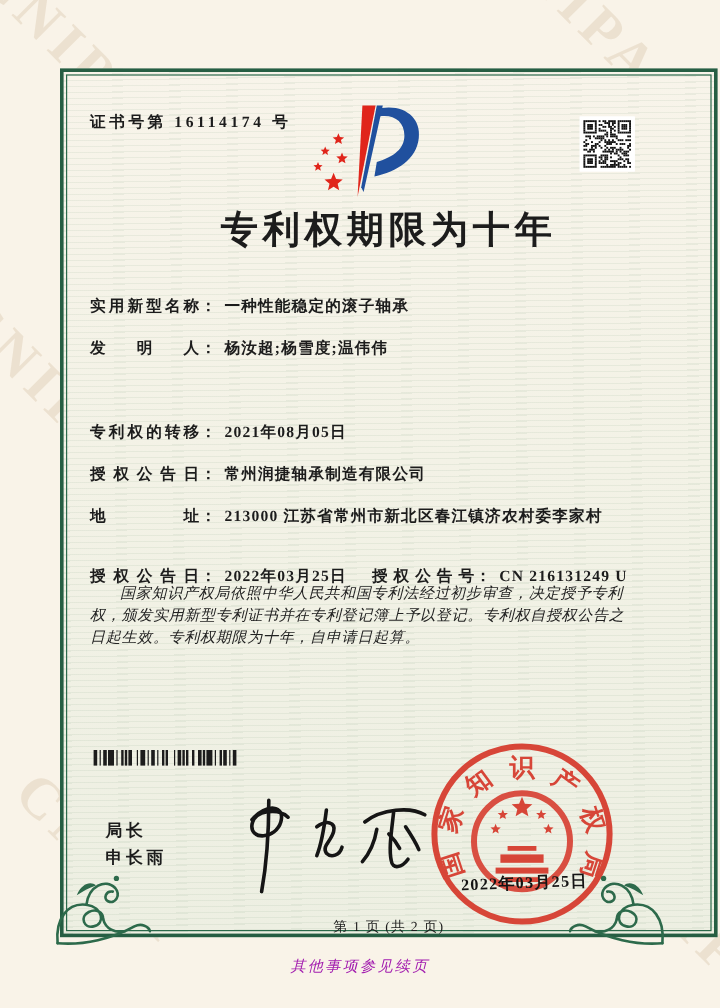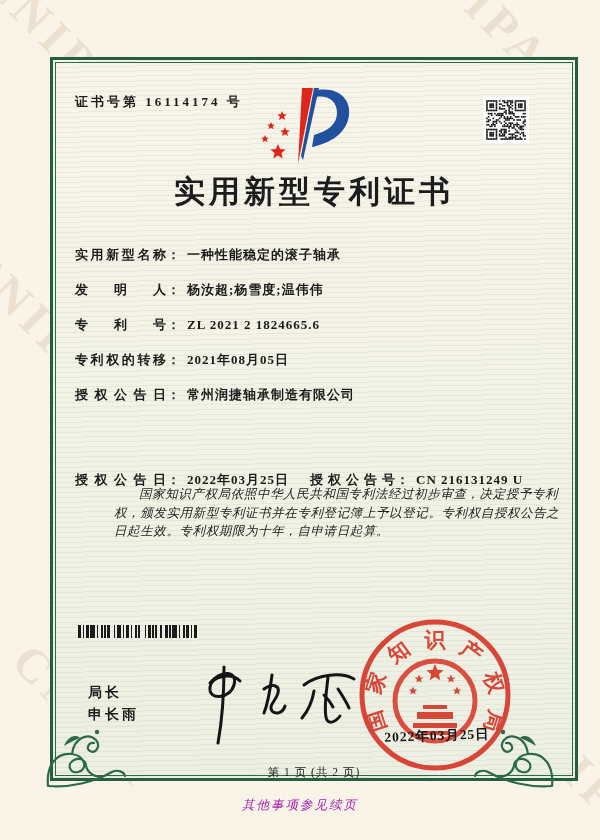--- a/index.html
+++ b/index.html
@@ -3,39 +3,39 @@
 <meta charset="utf-8">
 <style>
   html,body{margin:0;padding:0;}
   .page{position:relative;width:600px;height:840px;background:#f9f3e8;overflow:hidden;
         font-family:"Liberation Serif","DejaVu Serif",serif;color:#1c1c1c;}
   .wm{position:absolute;font-weight:700;font-size:48px;letter-spacing:6px;
       color:rgba(203,178,146,0.28);transform:rotate(45deg);white-space:nowrap;z-index:0;
       font-family:"Liberation Serif","DejaVu Serif",serif;}
   .wm.big{font-size:58px;}
   .frame{position:absolute;left:50px;top:57px;width:528px;height:724px;z-index:1;
-         background:linear-gradient(180deg,#f8f4ea 0%,#f3f2e6 45%,#edefe2 100%);}
+         background:linear-gradient(180deg,#f8f4ea 0%,#f3f2e6 45%,#edefe2 100%);padding-left:20px;}
   .frame .lines{position:absolute;inset:0;
          background:repeating-linear-gradient(179deg,rgba(110,150,115,0.10) 0 1px,rgba(255,255,255,0) 1px 5px);}
   .frame-border{position:absolute;inset:0;border:3px solid #265e43;pointer-events:none;z-index:3;}
   .frame-border::after{content:'';position:absolute;inset:2px;border:1px solid #2c6a4b;}
   .cert-no{position:absolute;left:25px;top:36px;font-size:13px;font-weight:700;letter-spacing:3px;z-index:4;}
   .logo{position:absolute;left:208px;top:29px;width:95px;height:80px;z-index:4;}
   .qr{position:absolute;left:433px;top:40px;width:46px;height:46px;background:#fff;z-index:4;}
   .title{position:absolute;left:0;top:114px;width:100%;text-align:center;font-size:31px;
          font-weight:900;letter-spacing:4px;z-index:4;}
   .field-row{position:absolute;left:25px;width:460px;height:20px;font-size:13px;font-weight:700;
              letter-spacing:1px;z-index:4;white-space:nowrap;}
   .flabel{display:inline-block;width:92px;text-align:justify;text-align-last:justify;
           text-justify:inter-character;vertical-align:bottom;}
   .flabel2{display:inline-block;width:86px;text-align:justify;text-align-last:justify;
           text-justify:inter-character;vertical-align:bottom;}
   .fcolon{margin-right:6px;}
   .grp2{position:absolute;left:235px;top:0;}
-  .paras{position:absolute;left:25px;top:428px;width:452px;z-index:4;margin-left:39px;}
+  .paras{position:absolute;left:25px;top:428px;width:452px;z-index:4;}
   .paras p{margin:0;font-size:12.5px;line-height:18.5px;text-indent:2em;font-style:italic;
            letter-spacing:0.6px;color:#222;}
   .barcode{position:absolute;left:28px;top:568px;width:162px;height:13px;display:flex;z-index:4;}
   .barcode i{display:block;height:100%;}
   .signer{position:absolute;left:38px;top:624px;z-index:4;font-family:"Liberation Sans","DejaVu Sans",sans-serif;
           font-size:14px;font-weight:600;letter-spacing:3px;line-height:22px;}
   .sig{position:absolute;left:130px;top:598px;width:190px;height:95px;z-index:5;}
   .seal{position:absolute;left:307px;top:560px;width:156px;height:156px;z-index:6;opacity:0.92;}
   .seal-char{font-size:21px;font-weight:700;fill:#d6382a;text-anchor:middle;
              font-family:"Liberation Serif","DejaVu Serif",serif;}
@@ -380,36 +380,36 @@
           <rect x="18" y="26" width="1" height="1"></rect>
           <rect x="20" y="26" width="1" height="1"></rect>
           <rect x="21" y="26" width="1" height="1"></rect>
           <rect x="22" y="26" width="1" height="1"></rect>
           <rect x="23" y="26" width="1" height="1"></rect>
           <rect x="24" y="26" width="1" height="1"></rect>
           <rect x="26" y="26" width="1" height="1"></rect>
         </g>
       </svg>
 
-    <div class="title">实用新型专利证书</div>
+    <div class="title">专利权期限为十年</div>
 
     <div class="field-row" style="top:224px;">
       <span class="flabel">发明人</span><span class="fcolon">：</span><span>杨汝超;杨雪度;温伟伟</span>
     </div>
     <div class="field-row" style="top:189px;">
       <span class="flabel">实用新型名称</span><span class="fcolon">：</span><span>一种性能稳定的滚子轴承</span>
     </div>
-    <div class="field-row" style="top:259px;">
-      <span class="flabel">专利号</span><span class="fcolon">：</span><span>ZL 2021 2 1824665.6</span>
-    </div>
     <div class="field-row" style="top:294px;">
       <span class="flabel">专利权的转移</span><span class="fcolon">：</span><span>2021年08月05日</span>
     </div>
     <div class="field-row" style="top:329px;">
       <span class="flabel">授权公告日</span><span class="fcolon">：</span><span>常州润捷轴承制造有限公司</span>
+    </div>
+    <div class="field-row" style="top:364px;">
+      <span class="flabel">地址</span><span class="fcolon">：</span><span>213000 江苏省常州市新北区春江镇济农村委李家村</span>
     </div>
     <div class="field-row" style="top:414px;">
       <span class="flabel">授权公告日</span><span class="fcolon">：</span><span>2022年03月25日</span>
       <span class="grp2">
         <span class="flabel2">授权公告号</span><span class="fcolon">：</span><span>CN 216131249 U</span>
       </span>
     </div>
 
     <div class="paras">
       <p>国家知识产权局依照中华人民共和国专利法经过初步审查，决定授予专利权，颁发实用新型专利证书并在专利登记簿上予以登记。专利权自授权公告之日起生效。专利权期限为十年，自申请日起算。</p>

